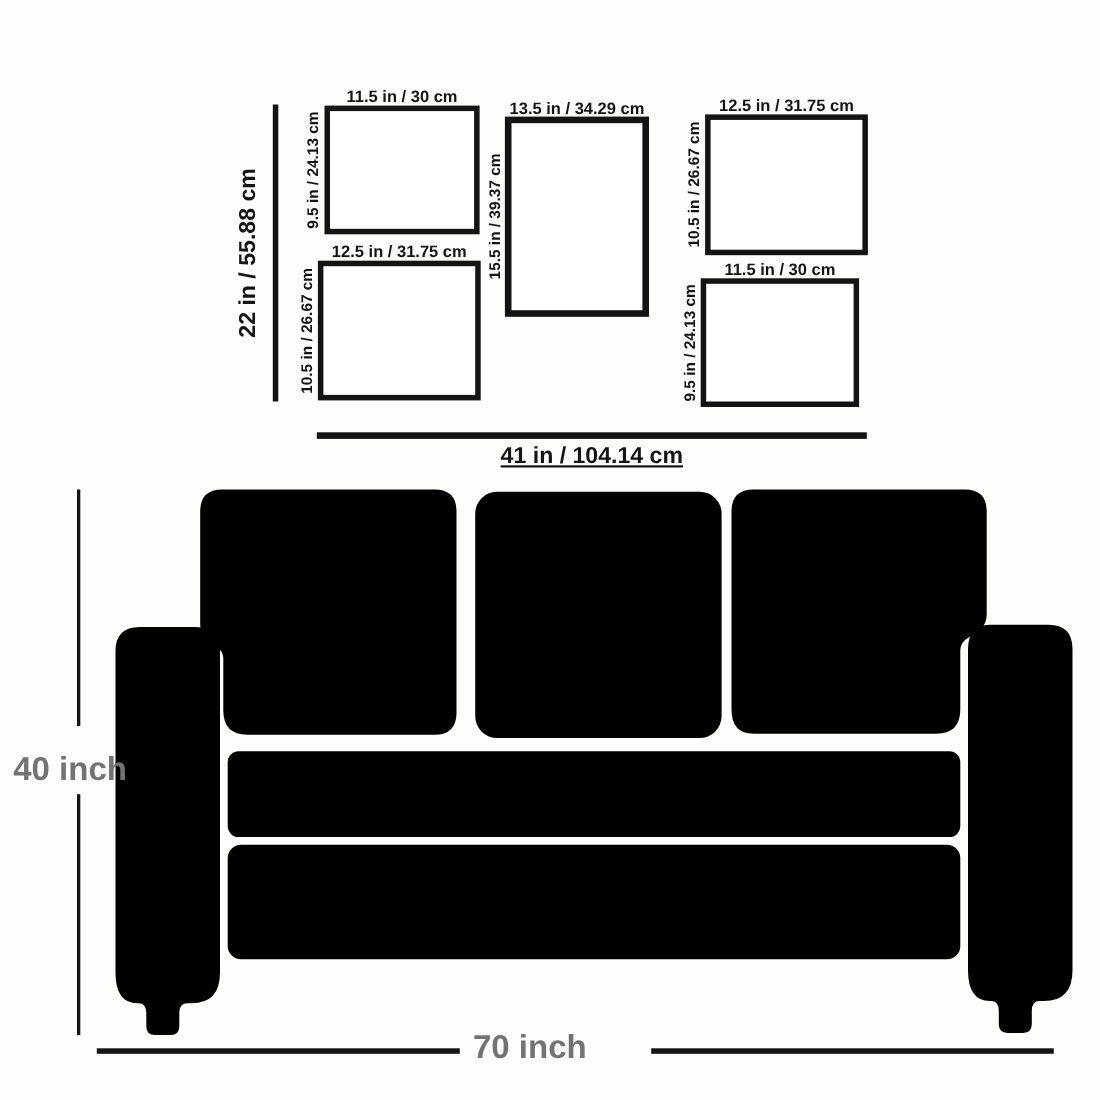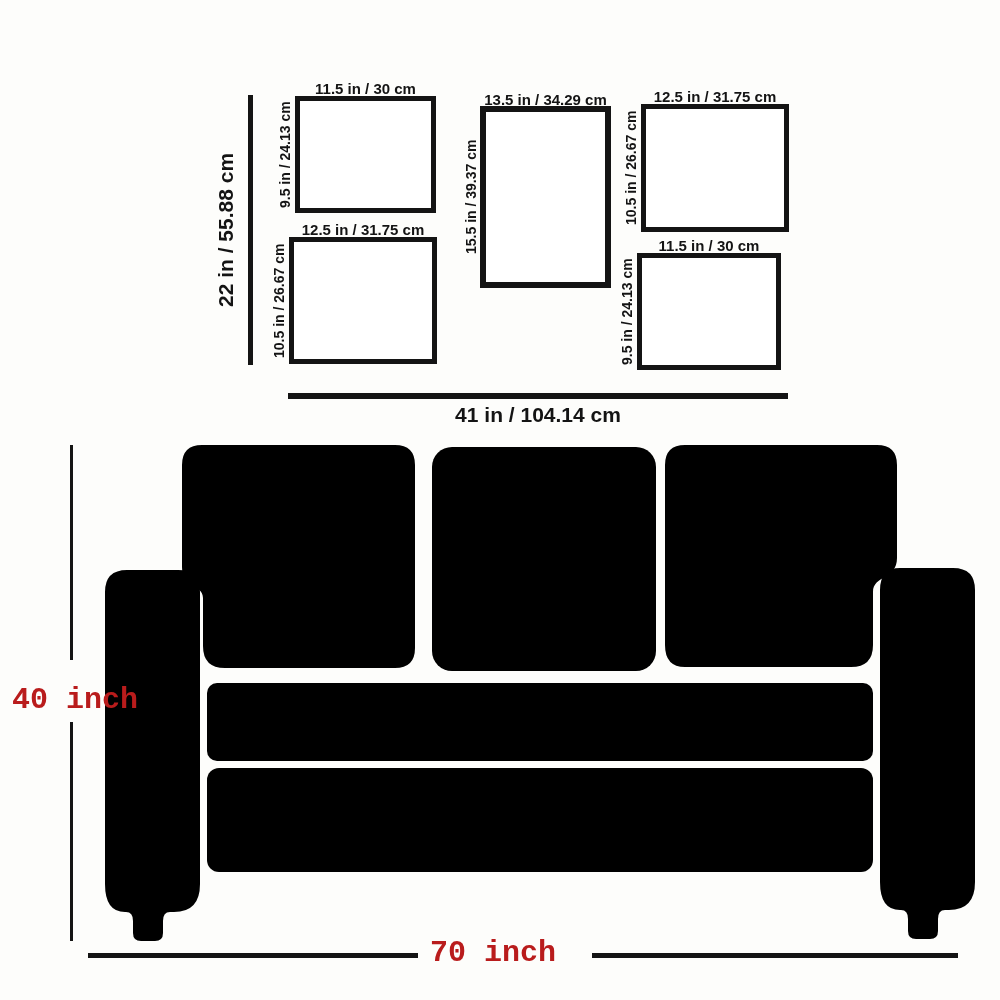--- a/index.html
+++ b/index.html
@@ -13,21 +13,21 @@
   }
 
   
   .frame{
     position:absolute;
     border:5px solid #141414;
     background:#ffffff;
     box-sizing:border-box;
   }
   .frame-a{left:295px;top:96px;width:141px;height:117px;}
-  .frame-b{left:480px;top:106px;width:131px;height:182px;border-width:6px;}
+  .frame-b{left:459px;top:106px;width:131px;height:182px;border-width:6px;}
   .frame-c{left:641px;top:104px;width:148px;height:128px;}
   .frame-d{left:289px;top:237px;width:148px;height:127px;}
   .frame-e{left:637px;top:253px;width:144px;height:117px;}
 
   .frame-top-label{
     position:absolute;left:-30px;right:-30px;top:-21px;
     text-align:center;
     font-weight:bold;font-size:15px;color:#141414;
     white-space:nowrap;
   }
@@ -52,30 +52,31 @@
   }
   .dim-hline-41{
     position:absolute;left:288px;top:393px;width:500px;height:6px;
     background:#141414;
   }
   .dim-hlabel-41{
     position:absolute;left:288px;top:403px;width:500px;
     text-align:center;
     font-weight:bold;font-size:21px;color:#141414;
     white-space:nowrap;
+    text-decoration:underline;
   }
 
   
   .sofa-svg{position:absolute;left:0;top:0;}
 
   
   .sofa-dim-label{
     position:absolute;
-    font-family:Liberation Mono, monospace;
-    font-weight:bold;color:#b91c1c;
+    font-family:Liberation Sans, sans-serif;
+    font-weight:bold;color:#737373;
     white-space:nowrap;
   }
   .sofa-height-label{left:12px;top:683px;width:92px;text-align:center;font-size:30px;}
   .sofa-width-label{left:430px;top:936px;width:146px;text-align:left;font-size:30px;}
 </style>
 </head>
 <body>
 
 <div class="canvas">
 

